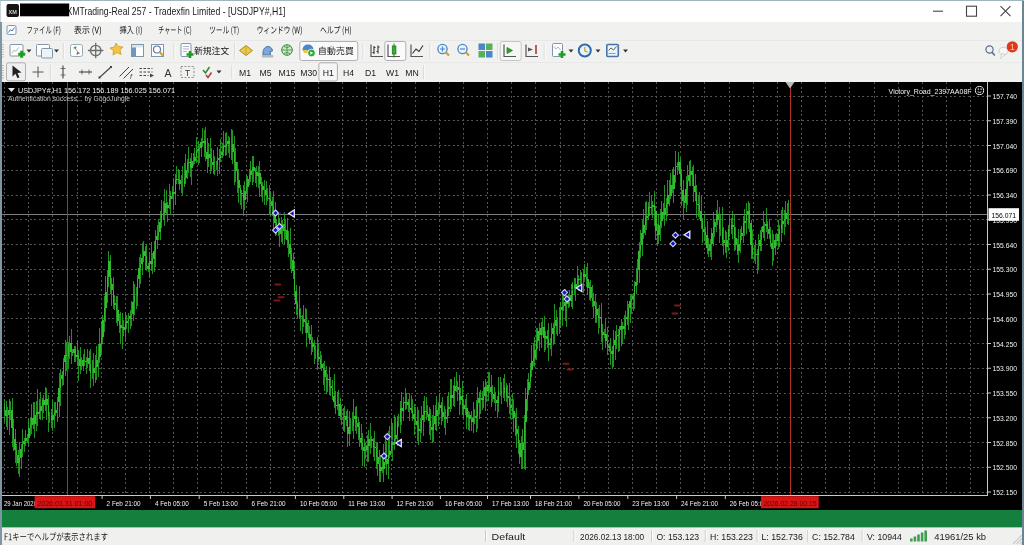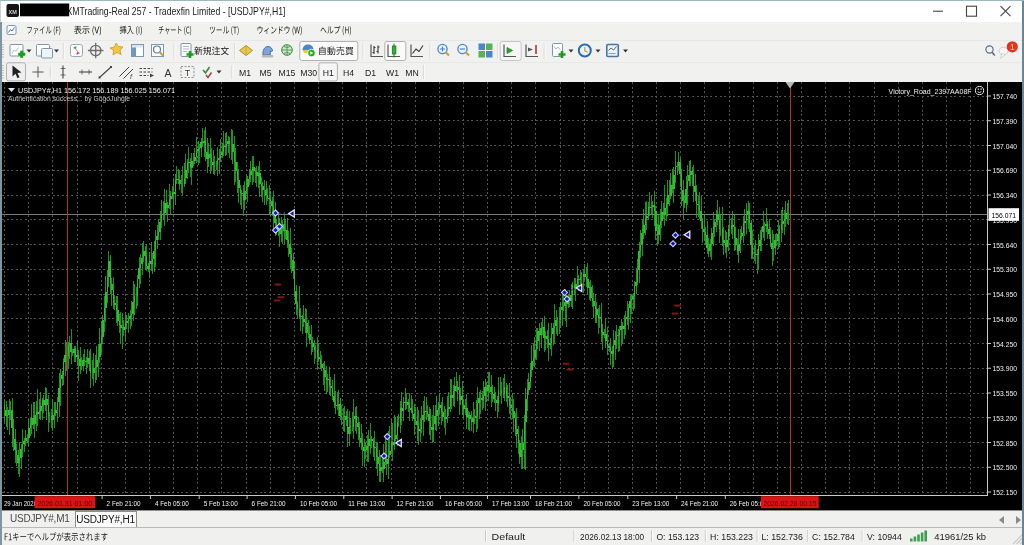--- a/index.html
+++ b/index.html
@@ -267,28 +267,20 @@
 <text x="581.4" y="424.4" fill="#f2f2f2" font-size="7.3" font-family="Liberation Sans, sans-serif" textLength="37" lengthAdjust="spacingAndGlyphs">20 Feb 05:00</text>
 <text x="630.3" y="424.4" fill="#f2f2f2" font-size="7.3" font-family="Liberation Sans, sans-serif" textLength="37" lengthAdjust="spacingAndGlyphs">23 Feb 13:00</text>
 <text x="679.1" y="424.4" fill="#f2f2f2" font-size="7.3" font-family="Liberation Sans, sans-serif" textLength="37" lengthAdjust="spacingAndGlyphs">24 Feb 21:00</text>
 <text x="727.8" y="424.4" fill="#f2f2f2" font-size="7.3" font-family="Liberation Sans, sans-serif" textLength="37" lengthAdjust="spacingAndGlyphs">26 Feb 05:00</text>
 <path d="M100.1 413.4v3.6M148.4 413.4v3.6M197.2 413.4v3.6M245.1 413.4v3.6M293.4 413.4v3.6M341.8 413.4v3.6M390.1 413.4v3.6M438.4 413.4v3.6M485.5 413.4v3.6M528.5 413.4v3.6M576.9 413.4v3.6M625.8 413.4v3.6M674.6 413.4v3.6M723.3 413.4v3.6" stroke="#c9c9c9" stroke-width="1"></path>
 <rect x="32.6" y="414.2" width="60.6" height="12" fill="#da1414"></rect>
 <text x="35.3" y="423.8" fill="#5c0606" font-size="7.3" font-family="Liberation Sans, sans-serif" textLength="55" lengthAdjust="spacingAndGlyphs">2026.01.31 01:00</text>
 <rect x="759" y="414.2" width="57.7" height="12" fill="#da1414"></rect>
 <text x="761.5" y="423.8" fill="#5c0606" font-size="7.3" font-family="Liberation Sans, sans-serif" textLength="53" lengthAdjust="spacingAndGlyphs">2026.02.28 00:15</text>
 </svg>
-<div id="tabs">
-  <span id="tabm1">USDJPY#,M1</span>
-  <div id="tabh1">USDJPY#,H1</div>
-  <svg class="abs" style="left:996px;top:4px" width="26" height="10">
-        <polygon points="6,1 6,9 1,5" fill="#8a8a8a"></polygon>
-        <polygon points="18,1 18,9 23,5" fill="#8a8a8a"></polygon>
-      </svg>
-</div>
 <svg class="abs" style="left:0;top:527" width="1024" height="18">
       <rect x="0" y="0" width="1024" height="18" fill="#f0f0ef"></rect>
       <path d="M0 0.5H1024" stroke="#b9b9b9" stroke-width="1"></path>
       <g transform="translate(4,13.2) scale(0.7927,1)">
         <path d="M0.9 0V-6.8H4.9V-6.1H1.8V-3.8H4.4V-3.1H1.8V0Z M6 0V-0.7H7.5V-5.8H6.3V-6.3Q6.7 -6.4 7.1 -6.5Q7.4 -6.7 7.7 -6.8H8.3V-0.7H9.7V0Z M13.9 -6.6Q13.9 -6.8 13.9 -6.9Q13.8 -7.1 13.8 -7.2L14.6 -7.4Q14.6 -7.2 14.6 -7Q14.7 -6.9 14.7 -6.7Q14.7 -6.6 14.8 -6.3Q14.8 -5.9 14.9 -5.4Q15 -4.9 15.1 -4.3Q15.3 -3.7 15.4 -3.1Q15.5 -2.5 15.6 -2Q15.7 -1.5 15.8 -1.1Q15.9 -0.7 15.9 -0.6Q15.9 -0.4 16 -0.2Q16.1 0.1 16.1 0.3L15.3 0.4Q15.2 0.2 15.2 -0Q15.2 -0.2 15.1 -0.5Q15.1 -0.6 15 -0.9Q15 -1.3 14.9 -1.8Q14.8 -2.4 14.7 -3Q14.5 -3.6 14.4 -4.1Q14.3 -4.7 14.2 -5.3Q14.1 -5.8 14 -6.1Q14 -6.5 13.9 -6.6ZM11.3 -5.2Q11.5 -5.2 11.7 -5.3Q11.9 -5.3 12.1 -5.3Q12.3 -5.3 12.7 -5.4Q13.1 -5.4 13.5 -5.5Q14 -5.6 14.5 -5.7Q15.1 -5.7 15.5 -5.8Q16 -5.9 16.4 -6Q16.8 -6 17 -6.1Q17.2 -6.1 17.4 -6.2Q17.6 -6.2 17.7 -6.2L17.8 -5.4Q17.7 -5.4 17.5 -5.4Q17.4 -5.4 17.2 -5.4Q16.9 -5.3 16.5 -5.3Q16.1 -5.2 15.6 -5.1Q15.2 -5 14.6 -5Q14.1 -4.9 13.7 -4.8Q13.2 -4.7 12.8 -4.7Q12.4 -4.6 12.2 -4.6Q12 -4.5 11.9 -4.5Q11.7 -4.5 11.5 -4.4ZM11.3 -2.5Q11.5 -2.6 11.7 -2.6Q11.9 -2.6 12.1 -2.6Q12.4 -2.7 12.8 -2.7Q13.2 -2.8 13.7 -2.9Q14.3 -3 14.8 -3.1Q15.4 -3.1 16 -3.2Q16.5 -3.3 16.9 -3.4Q17.4 -3.5 17.7 -3.5Q17.9 -3.6 18.1 -3.6Q18.3 -3.7 18.5 -3.7L18.6 -2.9Q18.5 -2.9 18.3 -2.9Q18.1 -2.9 17.8 -2.8Q17.5 -2.8 17 -2.7Q16.6 -2.6 16 -2.5Q15.5 -2.4 14.9 -2.4Q14.4 -2.3 13.9 -2.2Q13.3 -2.1 12.9 -2Q12.5 -2 12.3 -1.9Q12 -1.9 11.8 -1.8Q11.6 -1.8 11.5 -1.7Z M20.5 -4Q20.7 -4 20.9 -4Q21.1 -4 21.3 -4Q21.6 -4 21.8 -4Q22 -4 22.3 -4Q22.6 -4 23 -4Q23.4 -4 23.9 -4Q24.4 -4 24.9 -4Q25.3 -4 25.7 -4Q26.2 -4 26.5 -4Q26.8 -4 26.9 -4Q27.3 -4 27.5 -4Q27.8 -4 27.9 -4V-3.1Q27.8 -3.1 27.5 -3.1Q27.3 -3.2 26.9 -3.2Q26.8 -3.2 26.5 -3.2Q26.2 -3.2 25.7 -3.2Q25.3 -3.2 24.9 -3.2Q24.4 -3.2 23.9 -3.2Q23.4 -3.2 23 -3.2Q22.6 -3.2 22.3 -3.2Q22 -3.2 21.8 -3.2Q21.5 -3.2 21.1 -3.1Q20.8 -3.1 20.5 -3.1Z M29.6 -6.1Q29.9 -6.1 30.1 -6.1Q30.3 -6.2 30.5 -6.2Q30.7 -6.2 31.1 -6.2Q31.5 -6.3 32.1 -6.3Q32.6 -6.4 33.3 -6.4Q33.9 -6.5 34.5 -6.5Q35 -6.6 35.5 -6.6Q36 -6.7 36.3 -6.7Q36.7 -6.7 37 -6.7L37 -6Q36.8 -6 36.4 -6Q36.1 -6 35.8 -5.9Q35.5 -5.9 35.2 -5.8Q34.7 -5.7 34.3 -5.3Q33.9 -5 33.7 -4.6Q33.4 -4.2 33.2 -3.7Q33.1 -3.3 33.1 -2.9Q33.1 -2.3 33.3 -1.9Q33.5 -1.5 33.8 -1.2Q34.1 -1 34.5 -0.8Q34.9 -0.6 35.4 -0.5Q35.8 -0.4 36.3 -0.4L36 0.3Q35.5 0.3 35 0.2Q34.5 0.1 34 -0.2Q33.5 -0.4 33.1 -0.8Q32.8 -1.1 32.6 -1.6Q32.3 -2.1 32.3 -2.7Q32.3 -3.4 32.6 -4.1Q32.9 -4.7 33.3 -5.1Q33.7 -5.6 34.1 -5.9Q33.8 -5.8 33.3 -5.8Q32.9 -5.7 32.4 -5.7Q31.9 -5.6 31.4 -5.6Q30.9 -5.5 30.4 -5.4Q30 -5.4 29.7 -5.3ZM35.7 -4.8Q35.8 -4.7 35.9 -4.5Q36.1 -4.2 36.2 -4Q36.4 -3.7 36.5 -3.5L36 -3.3Q35.8 -3.7 35.6 -4Q35.4 -4.3 35.2 -4.6ZM36.7 -5.2Q36.8 -5.1 37 -4.8Q37.1 -4.6 37.3 -4.4Q37.4 -4.1 37.5 -3.9L37 -3.7Q36.9 -4 36.7 -4.4Q36.5 -4.7 36.3 -5Z M38.8 -2.6Q39 -2.8 39.1 -2.9Q39.2 -3.1 39.4 -3.2Q39.6 -3.4 39.8 -3.7Q40 -3.9 40.3 -4.2Q40.5 -4.5 40.8 -4.8Q41 -5.2 41.3 -5.4Q41.6 -5.8 42 -5.9Q42.4 -5.9 42.8 -5.5Q43.1 -5.2 43.5 -4.9Q43.8 -4.5 44.1 -4.2Q44.5 -3.8 44.7 -3.5Q45.1 -3.2 45.4 -2.8Q45.8 -2.4 46.2 -1.9Q46.7 -1.5 47 -1.1L46.4 -0.4Q46 -0.8 45.7 -1.3Q45.3 -1.7 44.9 -2.1Q44.6 -2.5 44.3 -2.9Q44.1 -3.1 43.8 -3.4Q43.6 -3.6 43.3 -3.9Q43.1 -4.2 42.9 -4.4Q42.6 -4.6 42.5 -4.8Q42.2 -5 42.1 -5Q41.9 -5 41.6 -4.7Q41.5 -4.5 41.3 -4.2Q41 -4 40.8 -3.7Q40.6 -3.4 40.4 -3.1Q40.2 -2.8 40 -2.6Q39.9 -2.5 39.7 -2.3Q39.6 -2.1 39.5 -1.9Z M52.4 -0.2Q52.4 -0.3 52.4 -0.4Q52.4 -0.6 52.4 -0.7Q52.4 -0.8 52.4 -1.1Q52.4 -1.4 52.4 -1.9Q52.4 -2.4 52.4 -2.9Q52.4 -3.4 52.4 -4Q52.4 -4.5 52.4 -5Q52.4 -5.5 52.4 -5.8Q52.4 -6.2 52.4 -6.3Q52.4 -6.6 52.4 -6.7Q52.4 -6.9 52.4 -7H53.2Q53.2 -6.9 53.2 -6.7Q53.2 -6.6 53.2 -6.3Q53.2 -6.2 53.2 -5.8Q53.2 -5.5 53.2 -5Q53.2 -4.6 53.2 -4Q53.2 -3.5 53.2 -3Q53.2 -2.4 53.2 -2Q53.2 -1.6 53.2 -1.3Q53.2 -1 53.2 -0.9Q53.6 -1.1 54.1 -1.5Q54.6 -1.8 55.1 -2.2Q55.6 -2.7 55.9 -3.2L56.4 -2.6Q56 -2 55.4 -1.5Q54.9 -1.1 54.3 -0.7Q53.7 -0.3 53.2 0Q53.1 0.1 53 0.1Q52.9 0.2 52.9 0.2ZM48.1 -0.2Q48.7 -0.7 49.1 -1.3Q49.5 -1.9 49.7 -2.5Q49.8 -2.8 49.9 -3.3Q49.9 -3.8 50 -4.3Q50 -4.9 50 -5.4Q50 -5.9 50 -6.3Q50 -6.5 50 -6.6Q50 -6.8 49.9 -6.9H50.8Q50.8 -6.9 50.8 -6.8Q50.8 -6.7 50.8 -6.5Q50.7 -6.4 50.7 -6.3Q50.7 -5.9 50.7 -5.4Q50.7 -4.8 50.7 -4.3Q50.7 -3.7 50.6 -3.2Q50.6 -2.7 50.5 -2.3Q50.3 -1.6 49.8 -0.9Q49.4 -0.3 48.8 0.2Z M64.3 -6.7Q64.3 -6.4 64.5 -6.2Q64.6 -6.1 64.9 -6.1Q65.2 -6.1 65.3 -6.2Q65.5 -6.4 65.5 -6.7Q65.5 -6.9 65.3 -7.1Q65.2 -7.3 64.9 -7.3Q64.6 -7.3 64.5 -7.1Q64.3 -6.9 64.3 -6.7ZM63.9 -6.7Q63.9 -7 64 -7.2Q64.1 -7.4 64.4 -7.6Q64.6 -7.7 64.9 -7.7Q65.2 -7.7 65.4 -7.6Q65.7 -7.4 65.8 -7.2Q65.9 -7 65.9 -6.7Q65.9 -6.4 65.8 -6.2Q65.7 -5.9 65.4 -5.8Q65.2 -5.6 64.9 -5.6Q64.6 -5.6 64.4 -5.8Q64.1 -5.9 64 -6.2Q63.9 -6.4 63.9 -6.7ZM64.7 -6.1Q64.6 -6 64.6 -5.8Q64.6 -5.7 64.5 -5.6Q64.5 -5.2 64.3 -4.8Q64.2 -4.3 64 -3.9Q63.9 -3.4 63.6 -3Q63.4 -2.5 63.1 -2.2Q62.7 -1.6 62.2 -1.2Q61.7 -0.7 61 -0.3Q60.3 0.1 59.5 0.3L58.8 -0.4Q59.8 -0.6 60.4 -0.9Q61.1 -1.3 61.6 -1.7Q62.1 -2.1 62.5 -2.6Q62.8 -3 63.1 -3.6Q63.3 -4.1 63.5 -4.6Q63.6 -5.2 63.7 -5.6Q63.6 -5.6 63.2 -5.6Q62.8 -5.6 62.3 -5.6Q61.8 -5.6 61.3 -5.6Q60.8 -5.6 60.3 -5.6Q59.8 -5.6 59.4 -5.6Q59.1 -5.6 58.9 -5.6Q58.7 -5.6 58.4 -5.6Q58.2 -5.6 58 -5.6V-6.4Q58.1 -6.4 58.3 -6.4Q58.4 -6.4 58.6 -6.4Q58.8 -6.4 58.9 -6.4Q59 -6.4 59.3 -6.4Q59.6 -6.4 60 -6.4Q60.4 -6.4 60.9 -6.4Q61.3 -6.4 61.8 -6.4Q62.2 -6.4 62.6 -6.4Q63 -6.4 63.2 -6.4Q63.5 -6.4 63.6 -6.4Q63.7 -6.4 63.8 -6.4Q64 -6.4 64.1 -6.4Z M70 -7.2Q70 -7.1 70 -7Q70 -6.8 69.9 -6.7Q69.9 -6.5 69.9 -6.2Q69.8 -5.9 69.7 -5.6Q69.7 -5.3 69.6 -5Q69.5 -4.6 69.4 -4.1Q69.2 -3.6 69.1 -3Q68.9 -2.5 68.7 -1.9Q68.4 -1.3 68.2 -0.8Q67.9 -0.2 67.6 0.3L66.8 0Q67.1 -0.4 67.4 -0.9Q67.7 -1.5 67.9 -2Q68.2 -2.6 68.4 -3.2Q68.5 -3.7 68.7 -4.2Q68.8 -4.7 68.9 -5Q69 -5.6 69.1 -6.2Q69.2 -6.8 69.2 -7.3ZM73.2 -6.1Q73.5 -5.9 73.7 -5.4Q74 -5 74.2 -4.5Q74.4 -4.1 74.6 -3.6Q74.8 -3.2 74.9 -2.8L74.2 -2.5Q74.1 -2.9 73.9 -3.3Q73.8 -3.8 73.5 -4.2Q73.3 -4.7 73.1 -5.1Q72.8 -5.6 72.6 -5.8ZM66.7 -5.2Q66.9 -5.2 67.1 -5.2Q67.3 -5.2 67.5 -5.2Q67.7 -5.2 68.1 -5.2Q68.4 -5.2 68.8 -5.3Q69.2 -5.3 69.5 -5.3Q69.9 -5.4 70.2 -5.4Q70.6 -5.4 70.7 -5.4Q71.2 -5.4 71.5 -5.3Q71.8 -5.1 72 -4.8Q72.2 -4.5 72.2 -3.8Q72.2 -3.3 72.2 -2.6Q72.1 -2 72 -1.4Q71.9 -0.9 71.7 -0.5Q71.5 -0 71.1 0.1Q70.8 0.3 70.4 0.3Q70.1 0.3 69.8 0.3Q69.5 0.2 69.3 0.2L69.1 -0.6Q69.3 -0.6 69.5 -0.5Q69.8 -0.5 70 -0.4Q70.1 -0.4 70.3 -0.4Q70.5 -0.4 70.7 -0.5Q70.9 -0.6 71.1 -0.9Q71.2 -1.2 71.3 -1.7Q71.4 -2.2 71.5 -2.7Q71.5 -3.2 71.5 -3.7Q71.5 -4.2 71.4 -4.4Q71.3 -4.6 71.1 -4.7Q70.8 -4.8 70.5 -4.8Q70.3 -4.8 69.9 -4.7Q69.5 -4.7 69.1 -4.6Q68.6 -4.6 68.2 -4.6Q67.8 -4.5 67.6 -4.5Q67.4 -4.5 67.2 -4.4Q67 -4.4 66.8 -4.4ZM73.3 -7.5Q73.5 -7.3 73.6 -7.1Q73.7 -6.9 73.9 -6.6Q74 -6.4 74.1 -6.2L73.6 -6Q73.5 -6.2 73.4 -6.4Q73.3 -6.7 73.1 -6.9Q73 -7.1 72.8 -7.3ZM74.4 -7.9Q74.5 -7.7 74.6 -7.5Q74.8 -7.2 74.9 -7Q75.1 -6.8 75.2 -6.6L74.7 -6.4Q74.5 -6.7 74.3 -7Q74.1 -7.4 73.9 -7.7Z M76.3 -7H83.8V-6.4H76.3ZM76.7 -5.7H83.4V-5.1H76.7ZM76 -4.2H84.1V-3.6H76ZM79.7 -7.8H80.4V-3.8H79.7ZM79.6 -4 80.2 -3.7Q79.9 -3.4 79.4 -3Q78.9 -2.6 78.4 -2.3Q77.8 -1.9 77.2 -1.7Q76.7 -1.4 76.1 -1.2Q76.1 -1.3 76 -1.4Q75.9 -1.5 75.8 -1.6Q75.7 -1.7 75.7 -1.8Q76.2 -2 76.8 -2.2Q77.3 -2.4 77.9 -2.7Q78.4 -3 78.9 -3.4Q79.3 -3.7 79.6 -4ZM80.7 -3.9Q80.9 -3 81.4 -2.1Q81.9 -1.3 82.7 -0.8Q83.4 -0.2 84.4 0.1Q84.3 0.2 84.2 0.3Q84.1 0.4 84.1 0.5Q84 0.6 83.9 0.7Q82.9 0.4 82.2 -0.3Q81.4 -0.9 80.9 -1.8Q80.3 -2.7 80 -3.8ZM83.3 -3.3 83.9 -2.9Q83.5 -2.6 83.1 -2.4Q82.8 -2.1 82.4 -1.8Q82 -1.6 81.6 -1.4L81.2 -1.8Q81.5 -2 81.9 -2.3Q82.3 -2.5 82.7 -2.8Q83 -3.1 83.3 -3.3ZM76.7 0.1Q77.2 -0 77.9 -0.2Q78.6 -0.4 79.4 -0.6Q80.2 -0.8 81 -0.9L81.1 -0.3Q80.4 -0.1 79.6 0.1Q78.9 0.3 78.2 0.4Q77.5 0.6 76.9 0.7ZM78 -2.3 78.5 -2.8 78.7 -2.8V0.1H78Z M89 -4.5H89.7V-0.2Q89.7 0.2 89.6 0.3Q89.5 0.5 89.3 0.6Q89 0.7 88.6 0.7Q88.2 0.7 87.6 0.7Q87.6 0.6 87.5 0.4Q87.4 0.2 87.3 0Q87.7 0 87.9 0Q88.2 0 88.5 0Q88.7 0 88.8 0Q88.9 0 88.9 -0Q89 -0.1 89 -0.2ZM86.9 -3.3 87.6 -3.1Q87.4 -2.5 87.1 -2Q86.7 -1.4 86.4 -0.9Q86 -0.5 85.7 -0.1Q85.6 -0.2 85.5 -0.2Q85.4 -0.3 85.2 -0.4Q85.1 -0.5 85 -0.5Q85.6 -1 86.1 -1.7Q86.6 -2.5 86.9 -3.3ZM91.1 -3 91.7 -3.2Q92 -2.8 92.4 -2.3Q92.7 -1.8 93 -1.3Q93.2 -0.8 93.4 -0.4L92.7 -0.1Q92.6 -0.5 92.3 -1Q92 -1.5 91.7 -2Q91.4 -2.5 91.1 -3ZM86.1 -7.1H92.6V-6.4H86.1ZM85.2 -4.9H93.4V-4.2H85.2Z M98.9 -6.6Q98.8 -6.7 98.8 -6.9Q98.7 -7.1 98.6 -7.3L99.4 -7.4Q99.5 -7.2 99.6 -6.8Q99.6 -6.5 99.8 -6.1Q99.9 -5.8 100 -5.5Q100.2 -4.9 100.5 -4.3Q100.8 -3.7 101.1 -3.3Q101.2 -3.1 101.3 -3Q101.4 -2.9 101.5 -2.8L101.2 -2.2Q101 -2.3 100.7 -2.3Q100.4 -2.4 100.1 -2.4Q99.8 -2.4 99.5 -2.5Q99.2 -2.5 98.9 -2.5L99 -3.1Q99.2 -3.1 99.5 -3.1Q99.8 -3 100.1 -3Q100.3 -3 100.5 -3Q100.3 -3.3 100.1 -3.7Q99.9 -4.1 99.7 -4.5Q99.5 -4.9 99.3 -5.3Q99.1 -5.7 99 -6.1Q98.9 -6.4 98.9 -6.6ZM95.5 -5.9Q96.2 -5.8 97 -5.7Q97.7 -5.7 98.4 -5.7Q99 -5.7 99.5 -5.8Q99.9 -5.8 100.3 -5.9Q100.7 -6 101.2 -6.1Q101.6 -6.2 101.9 -6.3L102 -5.6Q101.7 -5.5 101.3 -5.4Q100.9 -5.3 100.5 -5.2Q100.1 -5.2 99.8 -5.1Q98.9 -5 97.8 -5Q96.7 -5 95.5 -5.1ZM96.9 -2.9Q96.7 -2.6 96.6 -2.3Q96.5 -1.9 96.5 -1.6Q96.5 -1 97 -0.6Q97.6 -0.3 98.6 -0.3Q99.4 -0.3 100 -0.4Q100.6 -0.4 101 -0.6L101 0.2Q100.6 0.3 100 0.3Q99.4 0.4 98.6 0.4Q97.7 0.4 97.1 0.2Q96.4 -0 96.1 -0.5Q95.7 -0.9 95.7 -1.5Q95.7 -1.9 95.8 -2.3Q96 -2.7 96.2 -3.1Z M112.4 -0.7Q112 -0.3 111.6 -0.1Q111.1 0.1 110.6 0.1Q110.2 0.1 109.9 -0.2Q109.6 -0.5 109.6 -1.1Q109.6 -1.5 109.7 -2Q109.7 -2.4 109.8 -2.9Q109.9 -3.4 109.9 -3.8Q110 -4.2 110 -4.6Q110 -5 109.8 -5.2Q109.6 -5.3 109.2 -5.3Q108.9 -5.3 108.5 -5.1Q108.1 -5 107.7 -4.6Q107.2 -4.3 106.8 -3.9Q106.4 -3.5 106.1 -3.1L106.1 -4.1Q106.3 -4.2 106.6 -4.5Q106.9 -4.7 107.2 -5Q107.5 -5.3 107.9 -5.5Q108.3 -5.7 108.7 -5.9Q109.1 -6 109.4 -6Q109.8 -6 110.1 -5.9Q110.4 -5.7 110.6 -5.4Q110.7 -5.2 110.7 -4.8Q110.7 -4.4 110.6 -4Q110.6 -3.5 110.5 -3Q110.4 -2.6 110.4 -2.1Q110.3 -1.7 110.3 -1.3Q110.3 -1.1 110.5 -0.9Q110.6 -0.7 110.8 -0.7Q111.2 -0.7 111.5 -0.9Q111.9 -1.1 112.2 -1.5ZM106.1 -5.2Q106 -5.1 105.8 -5.1Q105.5 -5.1 105.2 -5Q105 -5 104.7 -5Q104.4 -4.9 104.1 -4.9L104 -5.6Q104.2 -5.6 104.3 -5.6Q104.5 -5.6 104.6 -5.7Q104.8 -5.7 105.1 -5.7Q105.4 -5.7 105.7 -5.8Q106 -5.8 106.3 -5.9Q106.6 -5.9 106.7 -6L107 -5.6Q106.9 -5.5 106.8 -5.4Q106.7 -5.2 106.6 -5Q106.5 -4.9 106.4 -4.7L106.1 -3.5Q106 -3.2 105.8 -2.9Q105.5 -2.5 105.3 -2.2Q105 -1.8 104.7 -1.4Q104.5 -1 104.3 -0.7L103.8 -1.4Q104 -1.6 104.2 -1.9Q104.4 -2.2 104.7 -2.6Q105 -2.9 105.2 -3.3Q105.5 -3.6 105.7 -3.9Q105.9 -4.2 106 -4.4L106 -4.9ZM106 -6.7Q106 -6.9 106 -7Q106 -7.2 106 -7.4L106.9 -7.4Q106.8 -7.2 106.8 -6.8Q106.7 -6.4 106.7 -5.8Q106.6 -5.3 106.6 -4.7Q106.5 -4.1 106.5 -3.5Q106.4 -2.9 106.4 -2.5Q106.4 -2 106.4 -1.7Q106.5 -1.3 106.5 -1Q106.5 -0.6 106.5 -0.2Q106.5 -0.1 106.5 0.1Q106.5 0.2 106.5 0.4H105.7Q105.7 0.2 105.7 0.1Q105.8 -0.1 105.8 -0.2Q105.8 -0.6 105.8 -1Q105.8 -1.3 105.8 -1.7Q105.8 -2.1 105.8 -2.6Q105.8 -2.8 105.8 -3.1Q105.8 -3.5 105.8 -3.9Q105.9 -4.4 105.9 -4.8Q105.9 -5.3 106 -5.7Q106 -6 106 -6.3Q106 -6.6 106 -6.7Z M117.9 -7.4Q117.9 -7.3 117.9 -7.1Q117.9 -7 117.9 -6.8Q117.9 -6.6 117.9 -6.3Q117.9 -6.1 117.9 -5.7Q117.9 -5.4 117.9 -5Q117.9 -4.7 117.9 -4.4Q117.9 -3.9 117.9 -3.4Q117.9 -2.9 117.9 -2.4Q118 -1.9 118 -1.5Q118 -1.1 118 -0.9Q118 -0.6 117.8 -0.3Q117.7 0 117.3 0.2Q117 0.4 116.4 0.4Q115.3 0.4 114.8 0.1Q114.3 -0.3 114.3 -0.9Q114.3 -1.4 114.5 -1.7Q114.8 -2 115.3 -2.2Q115.8 -2.4 116.4 -2.4Q117.2 -2.4 117.8 -2.2Q118.5 -2 119 -1.8Q119.5 -1.5 120 -1.2Q120.4 -0.9 120.6 -0.7L120.2 -0.1Q119.9 -0.3 119.5 -0.6Q119.1 -0.9 118.6 -1.2Q118.1 -1.4 117.5 -1.6Q117 -1.8 116.3 -1.8Q115.7 -1.8 115.3 -1.5Q115 -1.3 115 -1Q115 -0.8 115.1 -0.6Q115.2 -0.4 115.5 -0.3Q115.8 -0.2 116.3 -0.2Q116.5 -0.2 116.8 -0.3Q117 -0.4 117.1 -0.5Q117.3 -0.7 117.3 -1Q117.3 -1.3 117.2 -1.7Q117.2 -2.2 117.2 -2.7Q117.2 -3.1 117.2 -3.6Q117.2 -4.1 117.2 -4.4Q117.2 -4.7 117.2 -5Q117.2 -5.3 117.2 -5.7Q117.2 -6 117.2 -6.3Q117.2 -6.6 117.2 -6.8Q117.2 -6.9 117.2 -7.1Q117.2 -7.3 117.1 -7.4ZM114.4 -6.4Q114.6 -6.3 114.9 -6.3Q115.2 -6.3 115.5 -6.2Q115.9 -6.2 116.2 -6.2Q116.5 -6.2 116.7 -6.2Q117.6 -6.2 118.6 -6.2Q119.5 -6.3 120.4 -6.4L120.4 -5.8Q119.9 -5.7 119.3 -5.7Q118.6 -5.6 118 -5.6Q117.4 -5.5 116.7 -5.5Q116.4 -5.5 116 -5.6Q115.5 -5.6 115.1 -5.6Q114.7 -5.7 114.4 -5.7ZM114.3 -4.4Q114.6 -4.4 114.9 -4.3Q115.2 -4.3 115.5 -4.3Q115.8 -4.3 116.1 -4.2Q116.4 -4.2 116.7 -4.2Q117.3 -4.2 118 -4.3Q118.6 -4.3 119.2 -4.3Q119.9 -4.4 120.5 -4.5L120.4 -3.8Q120 -3.7 119.5 -3.7Q119.1 -3.7 118.6 -3.6Q118.1 -3.6 117.7 -3.6Q117.2 -3.6 116.7 -3.6Q116.3 -3.6 115.9 -3.6Q115.5 -3.6 115.1 -3.6Q114.7 -3.7 114.3 -3.7Z M127.7 -7.4Q127.7 -7.3 127.7 -7.2Q127.7 -7.1 127.7 -7Q127.7 -6.8 127.7 -6.8Q127.7 -6.6 127.7 -6.3Q127.7 -6 127.7 -5.6Q127.7 -5.3 127.7 -4.9Q127.7 -4.5 127.7 -4.2Q127.7 -3.9 127.7 -3.6L127 -4Q127 -4.1 127 -4.4Q127 -4.7 127 -5Q127 -5.4 127 -5.7Q127 -6 127 -6.3Q126.9 -6.6 126.9 -6.8Q126.9 -7 126.9 -7.1Q126.9 -7.3 126.9 -7.4ZM122.8 -6.1Q123.2 -6.1 123.7 -6.1Q124.1 -6.1 124.7 -6.1Q125.2 -6.1 125.8 -6.1Q126.3 -6.2 126.9 -6.2Q127.4 -6.2 127.8 -6.2Q128.2 -6.2 128.7 -6.2Q129.1 -6.2 129.4 -6.2Q129.8 -6.2 130.1 -6.2Q130.4 -6.2 130.5 -6.2L130.5 -5.5Q130.1 -5.5 129.5 -5.5Q128.8 -5.5 127.8 -5.5Q127.2 -5.5 126.5 -5.5Q125.9 -5.5 125.2 -5.5Q124.6 -5.5 123.9 -5.4Q123.3 -5.4 122.8 -5.4ZM127.7 -3.4Q127.7 -2.7 127.5 -2.3Q127.3 -1.9 127 -1.7Q126.7 -1.5 126.2 -1.5Q125.9 -1.5 125.7 -1.6Q125.4 -1.7 125.2 -1.9Q125 -2.1 124.8 -2.4Q124.7 -2.7 124.7 -3.1Q124.7 -3.5 124.9 -3.9Q125.2 -4.3 125.5 -4.5Q125.9 -4.7 126.4 -4.7Q126.9 -4.7 127.3 -4.4Q127.6 -4.2 127.8 -3.8Q128 -3.3 128 -2.8Q128 -2.3 127.9 -1.8Q127.7 -1.4 127.4 -0.9Q127.1 -0.5 126.6 -0.1Q126 0.3 125.2 0.5L124.6 -0.1Q125.2 -0.3 125.7 -0.5Q126.2 -0.7 126.6 -1.1Q126.9 -1.4 127.1 -1.8Q127.3 -2.3 127.3 -2.9Q127.3 -3.5 127 -3.8Q126.7 -4.1 126.3 -4.1Q126.1 -4.1 125.9 -3.9Q125.7 -3.8 125.5 -3.6Q125.4 -3.4 125.4 -3.1Q125.4 -2.6 125.7 -2.4Q126 -2.1 126.4 -2.1Q126.6 -2.1 126.9 -2.3Q127.1 -2.5 127.1 -2.8Q127.2 -3.1 127.2 -3.6Z" fill="#1a1a1a"></path>
       </g>
       <path d="M485.5 3v12" stroke="#c9c9c9" stroke-width="1"></path>
       <path d="M486.5 3v12" stroke="#fdfdfd" stroke-width="1"></path>
       <path d="M574 3v12" stroke="#c9c9c9" stroke-width="1"></path>
       <path d="M575 3v12" stroke="#fdfdfd" stroke-width="1"></path>

